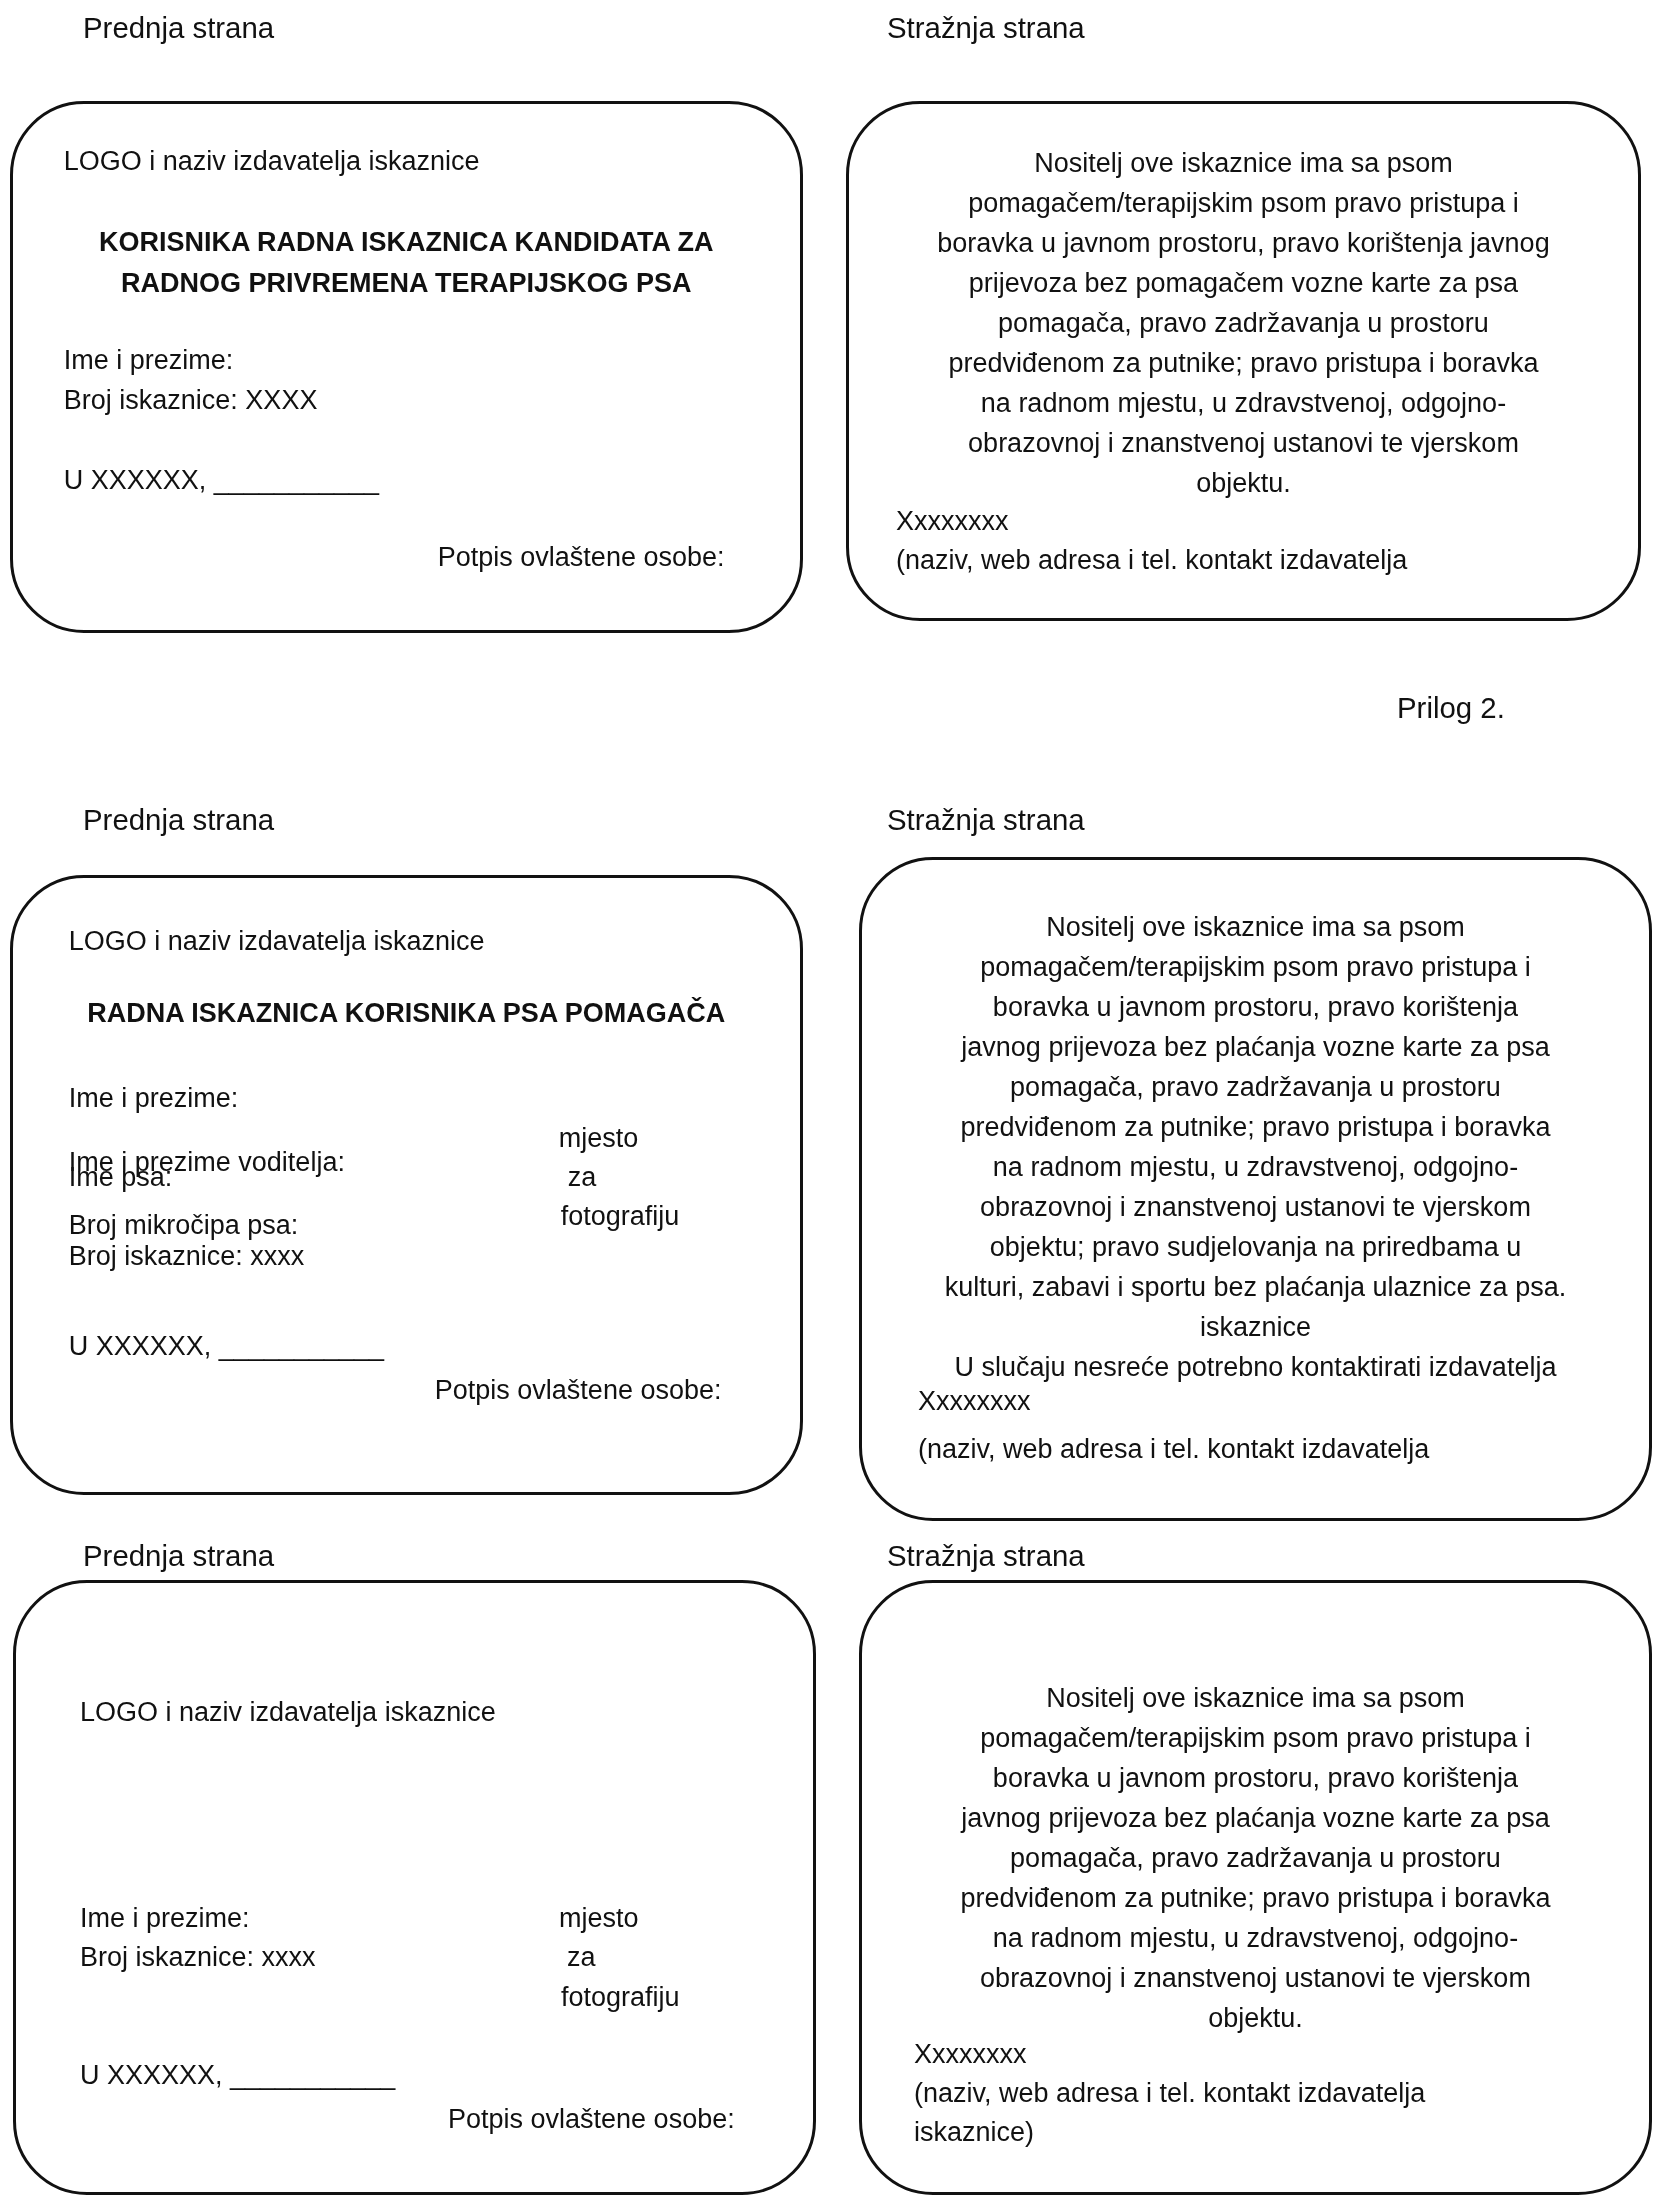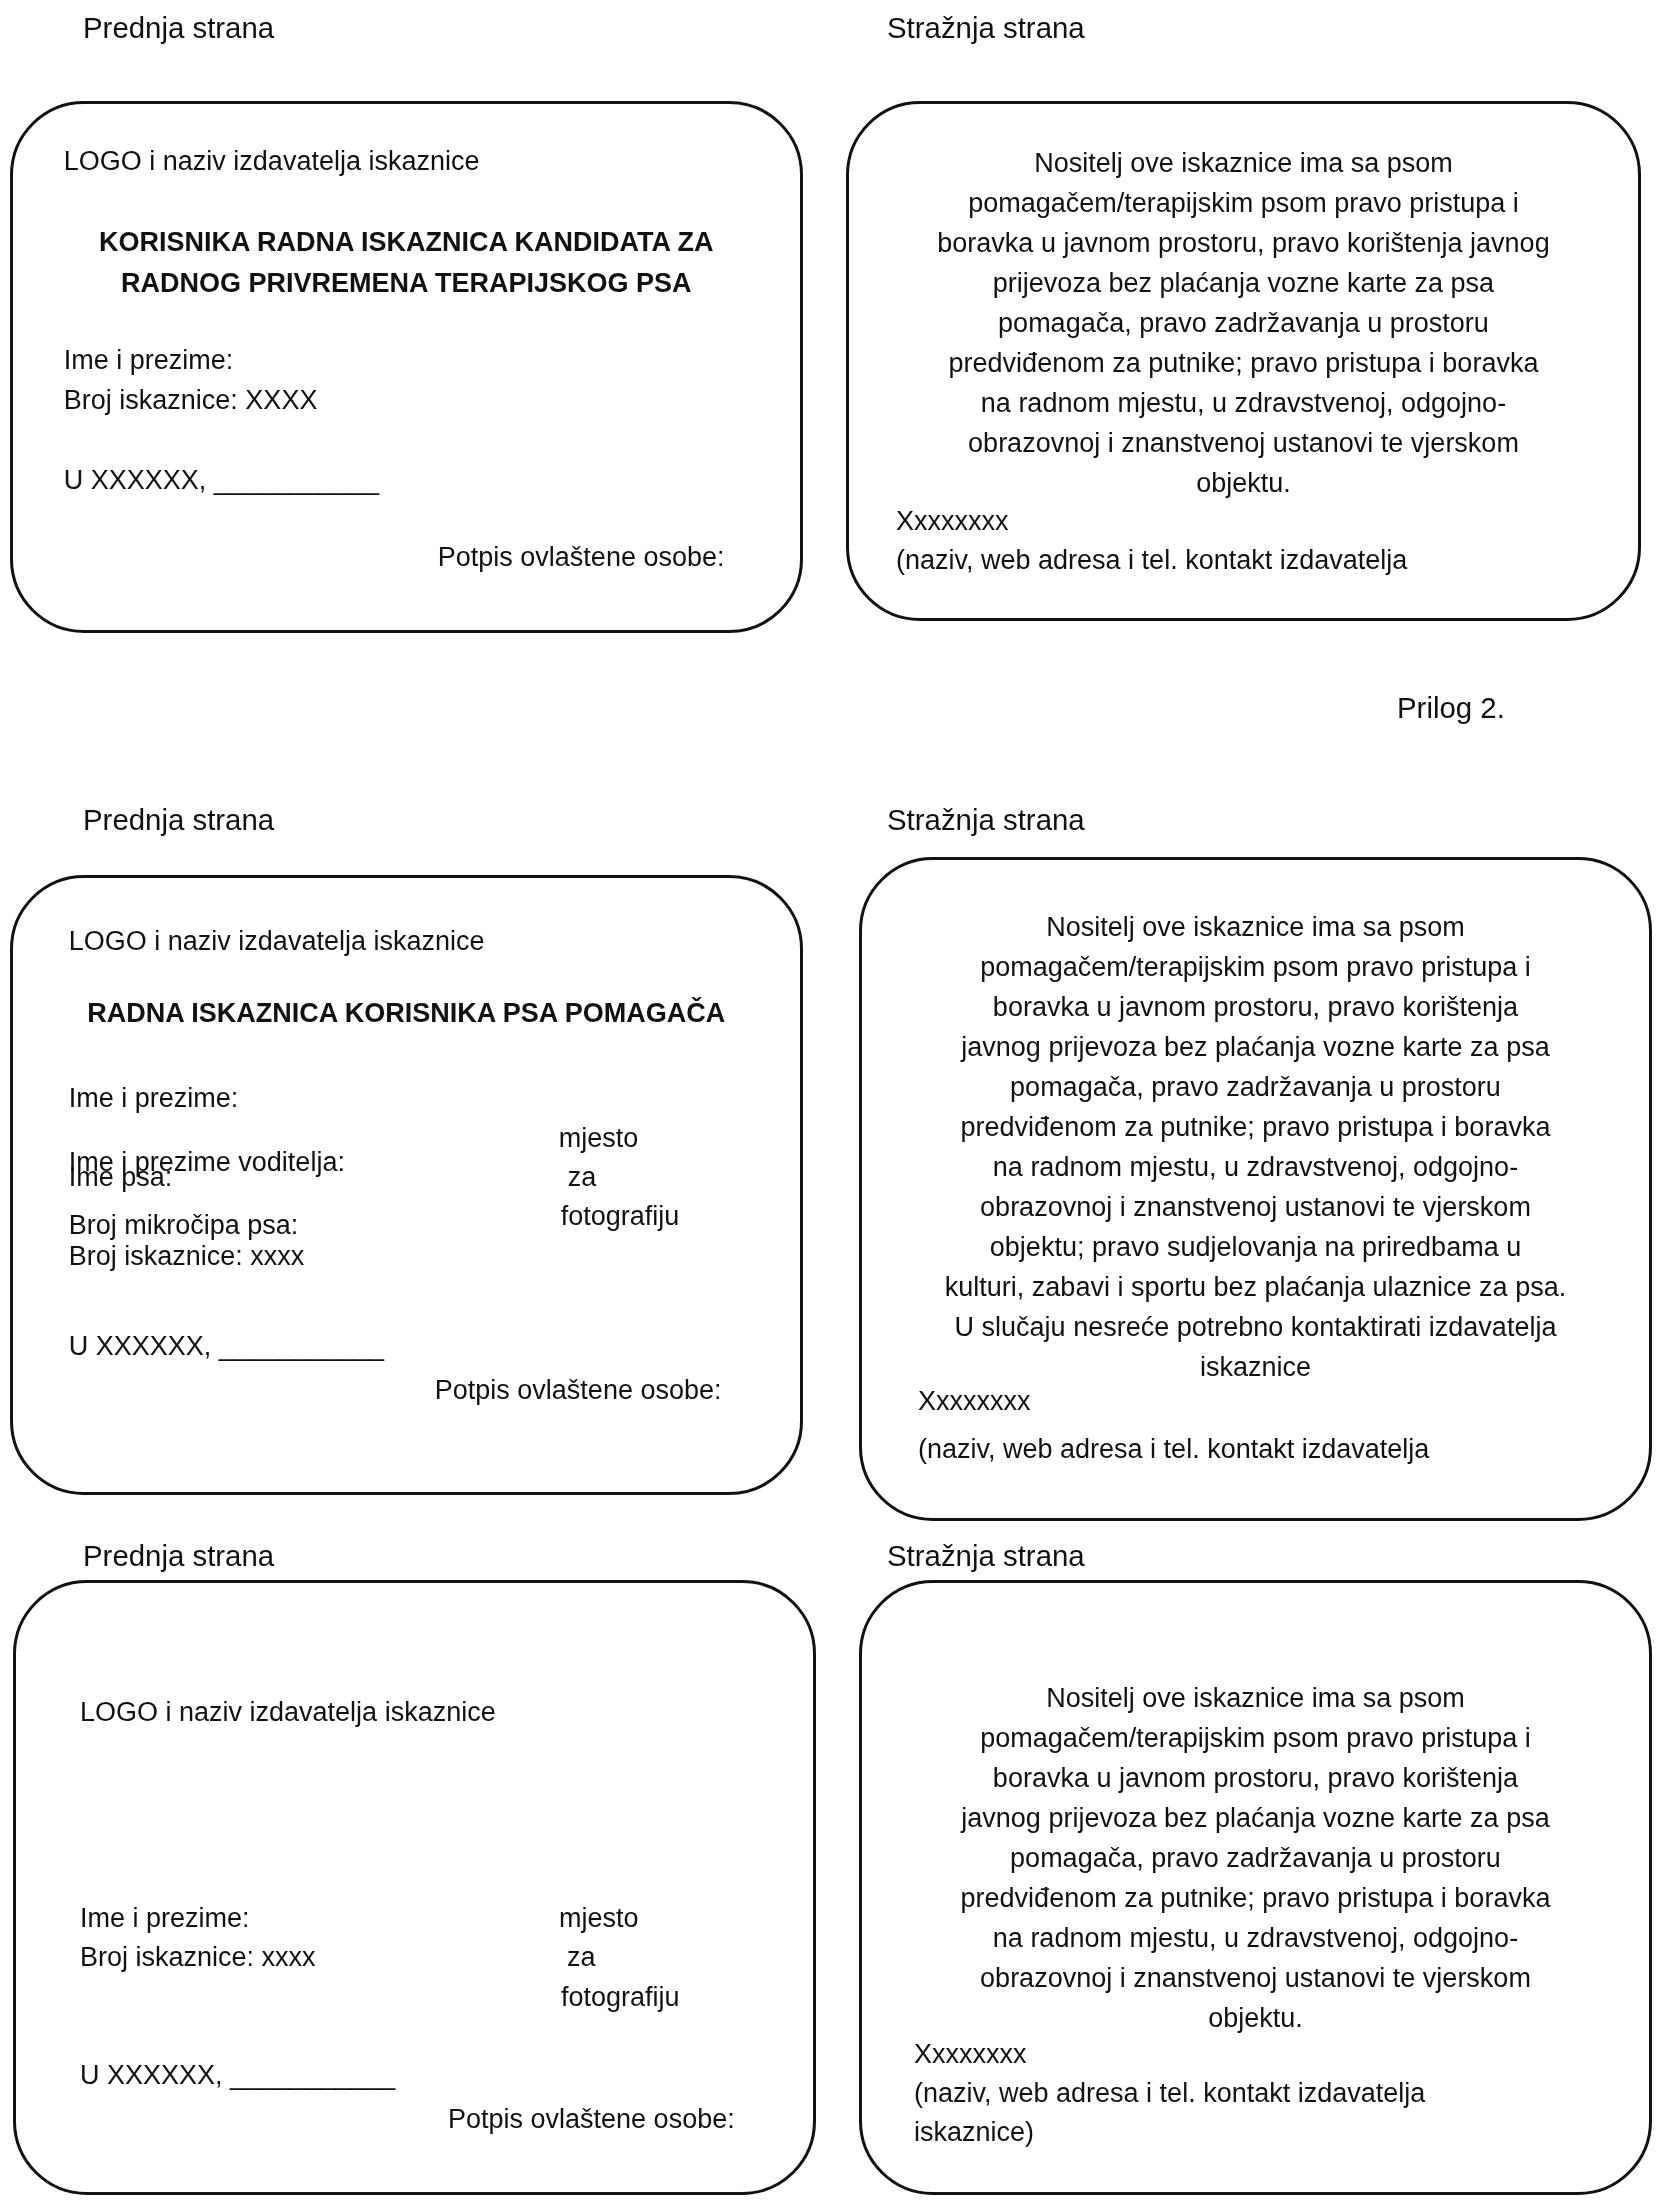--- a/index.html
+++ b/index.html
@@ -29,21 +29,21 @@
   <div class="line" style="left:51px;top:280px;">Broj iskaznice: XXXX</div>
   <div class="line" style="left:51px;top:360px;">U XXXXXX, ___________</div>
   <div class="line" style="left:425px;top:437px;">Potpis ovlaštene osobe:</div>
 </div>
 
 <div class="card" style="left:846px;top:101px;width:795px;height:520px;">
   <div class="back-body" style="left:0;width:100%;top:39px;">
     <span>Nositelj ove iskaznice ima sa psom</span>
     <span>pomagačem/terapijskim psom pravo pristupa i</span>
     <span>boravka u javnom prostoru, pravo korištenja javnog</span>
-    <span>prijevoza bez plaćanja vozne karte za psa</span>
+    <span>prijevoza bez pomagačem vozne karte za psa</span>
     <span>pomagača, pravo zadržavanja u prostoru</span>
     <span>predviđenom za putnike; pravo pristupa i boravka</span>
     <span>na radnom mjestu, u zdravstvenoj, odgojno-</span>
     <span>obrazovnoj i znanstvenoj ustanovi te vjerskom</span>
     <span>objektu.</span>
   </div>
   <div class="line" style="left:47px;top:401px;">Xxxxxxxx</div>
   <div class="line" style="left:47px;top:440px;">(naziv, web adresa i tel. kontakt izdavatelja</div>
 </div>
 
@@ -74,22 +74,22 @@
     <span>Nositelj ove iskaznice ima sa psom</span>
     <span>pomagačem/terapijskim psom pravo pristupa i</span>
     <span>boravka u javnom prostoru, pravo korištenja</span>
     <span>javnog prijevoza bez plaćanja vozne karte za psa</span>
     <span>pomagača, pravo zadržavanja u prostoru</span>
     <span>predviđenom za putnike; pravo pristupa i boravka</span>
     <span>na radnom mjestu, u zdravstvenoj, odgojno-</span>
     <span>obrazovnoj i znanstvenoj ustanovi te vjerskom</span>
     <span>objektu; pravo sudjelovanja na priredbama u</span>
     <span>kulturi, zabavi i sportu bez plaćanja ulaznice za psa.</span>
+    <span>iskaznice</span>
     <span>U slučaju nesreće potrebno kontaktirati izdavatelja</span>
-    <span>iskaznice</span>
   </div>
   <div class="line" style="left:56px;top:525px;">Xxxxxxxx</div>
   <div class="line" style="left:56px;top:573px;">(naziv, web adresa i tel. kontakt izdavatelja</div>
 </div>
 
 <div class="abs label" style="left:83px;top:1538px;">Prednja strana</div>
 <div class="abs label" style="left:887px;top:1538px;">Stražnja strana</div>
 
 <div class="card" style="left:13px;top:1580px;width:803px;height:615px;">
   <div class="line" style="left:64px;top:113px;">LOGO i naziv izdavatelja iskaznice</div>

